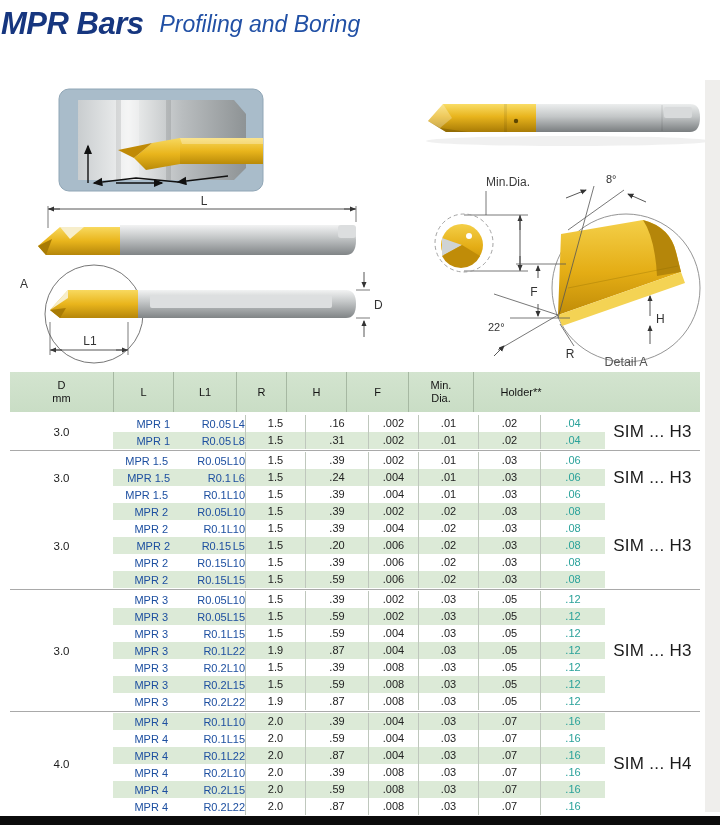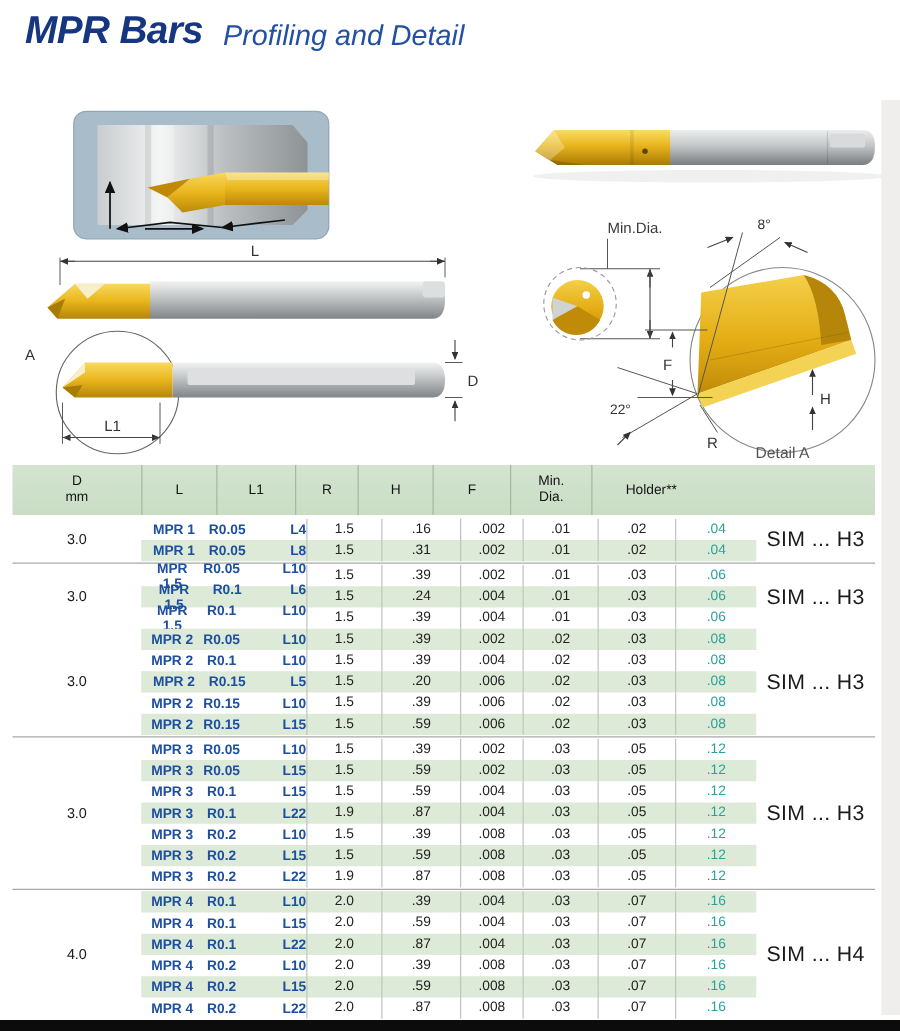--- a/index.html
+++ b/index.html
@@ -1,57 +1,57 @@
 <!DOCTYPE html>
 <html><head>
 <meta charset="utf-8">
 <style>
   html,body{margin:0;padding:0;background:#fff;}
   .page{position:relative;width:720px;height:825px;background:#ffffff;overflow:hidden;
         font-family:"Liberation Sans","DejaVu Sans",sans-serif;}
   
-  .hdr{position:absolute;left:20px;top:6px;display:flex;align-items:flex-end;}
+  .hdr{position:absolute;left:1px;top:6px;display:flex;align-items:center;}
   .title{font-size:31px;font-style:italic;font-weight:bold;color:#16367f;letter-spacing:-.5px;}
   .subtitle{font-size:23px;font-style:italic;font-weight:500;color:#2150a5;margin-left:16px;}
   
   .art{position:absolute;}
   
   .ctable{position:absolute;left:10px;top:372px;width:690px;font-size:11px;color:#1b1b1b;}
   .thead{display:flex;height:40px;background:linear-gradient(#d3e4cf,#c9ddc5);}
   .thcell{display:flex;flex-direction:column;align-items:center;justify-content:center;
           line-height:13px;color:#141414;border-left:1px solid #a6b8a2;box-sizing:border-box;}
   .thcell:first-child{border-left:none;}
   .tbody{margin-top:3px;}
   .group{display:flex;align-items:stretch;}
   .dcell{width:103px;display:flex;align-items:center;justify-content:center;font-size:11.5px;}
   .hcell{width:95px;display:flex;align-items:center;justify-content:center;font-size:17px;letter-spacing:.3px;}
   .mid{width:492px;}
   .trow{display:flex;height:17px;align-items:center;}
   .trow.shaded{background:#dcead7;}
   .cell{box-sizing:border-box;text-align:center;color:#222;}
-  .cell.code{width:132px;display:flex;text-align:center;padding-left:7px;
-             font-weight:bold;color:#1d4fa0;}
-  .cm{width:50px;}.cr{width:61px;}.cl{flex:1;margin-left:27px;}
+  .cell.code{width:132px;display:flex;text-align:right;padding-left:7px;
+             font-weight:normal;color:#1d4fa0;}
+  .cm{width:50px;}.cr{width:61px;}.cl{flex:1;}
   .v0{width:60px;}.v1{width:63px;}.v2{width:50px;}.v3{width:60px;}.v4{width:62px;}
   .vmin{width:65px;color:#2aa29a;}
   .v0,.v1,.v2,.v3,.v4,.vmin{border-left:1px solid #bfc7bd;height:17px;line-height:17px;}
   .gsep{height:1px;background:#a9a9a9;margin:1px 0;}
   
   .bottombar{position:absolute;left:0;right:0;bottom:0;height:9px;background:#0c0c0c;}
   .edgestrip{position:absolute;right:0;top:80px;width:15px;height:732px;background:#efeeec;}
   svg text{font-family:"Liberation Sans","DejaVu Sans",sans-serif;}
 </style>
 </head>
 <body>
 
 <div class="page">
 
   <div class="hdr">
     <span class="title">MPR Bars</span>
-    <span class="subtitle">Profiling and Detail</span>
+    <span class="subtitle">Profiling and Boring</span>
   </div>
 
   <svg class="art" style="left:58px;top:88px" width="210" height="106" viewBox="0 0 210 106">
     <defs>
       <linearGradient id="cav" x1="0" y1="0" x2="1" y2="0">
         <stop offset="0" stop-color="#c9cdcf"></stop>
           <stop offset=".3" stop-color="#f1f2f2"></stop>
         <stop offset=".62" stop-color="#b9bdbf"></stop>
           <stop offset="1" stop-color="#8e9395"></stop>
       </linearGradient>

